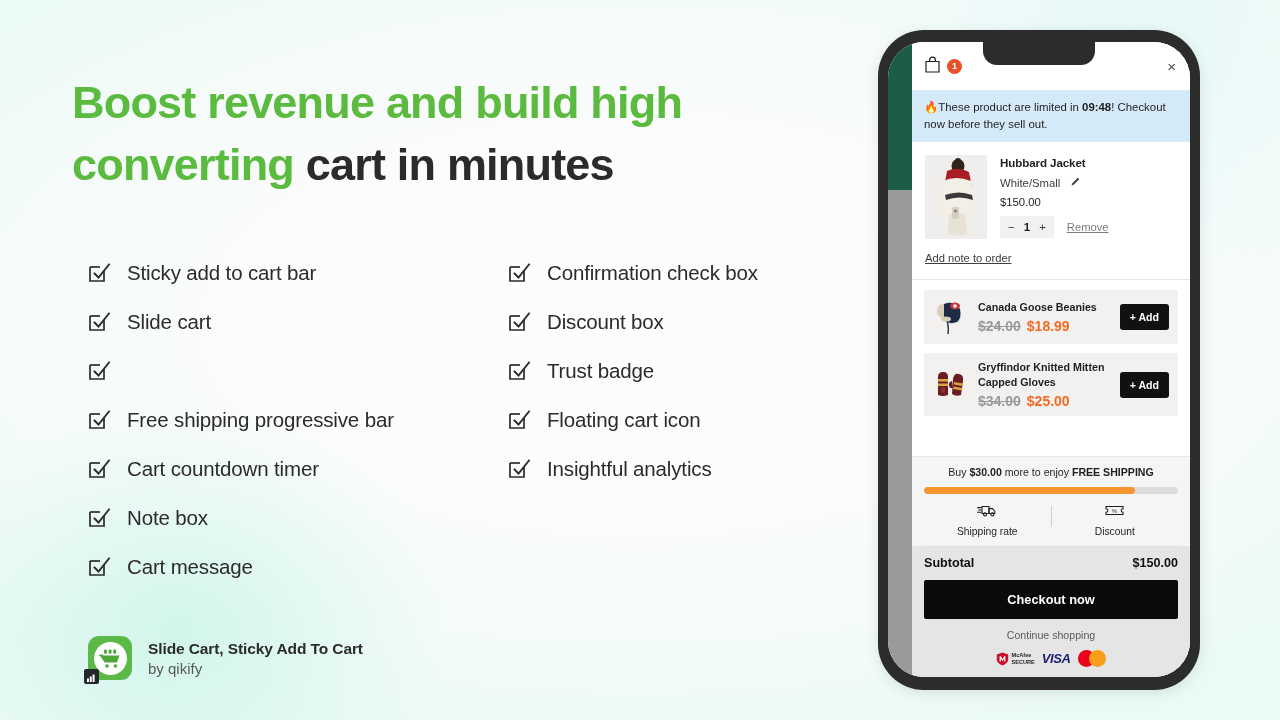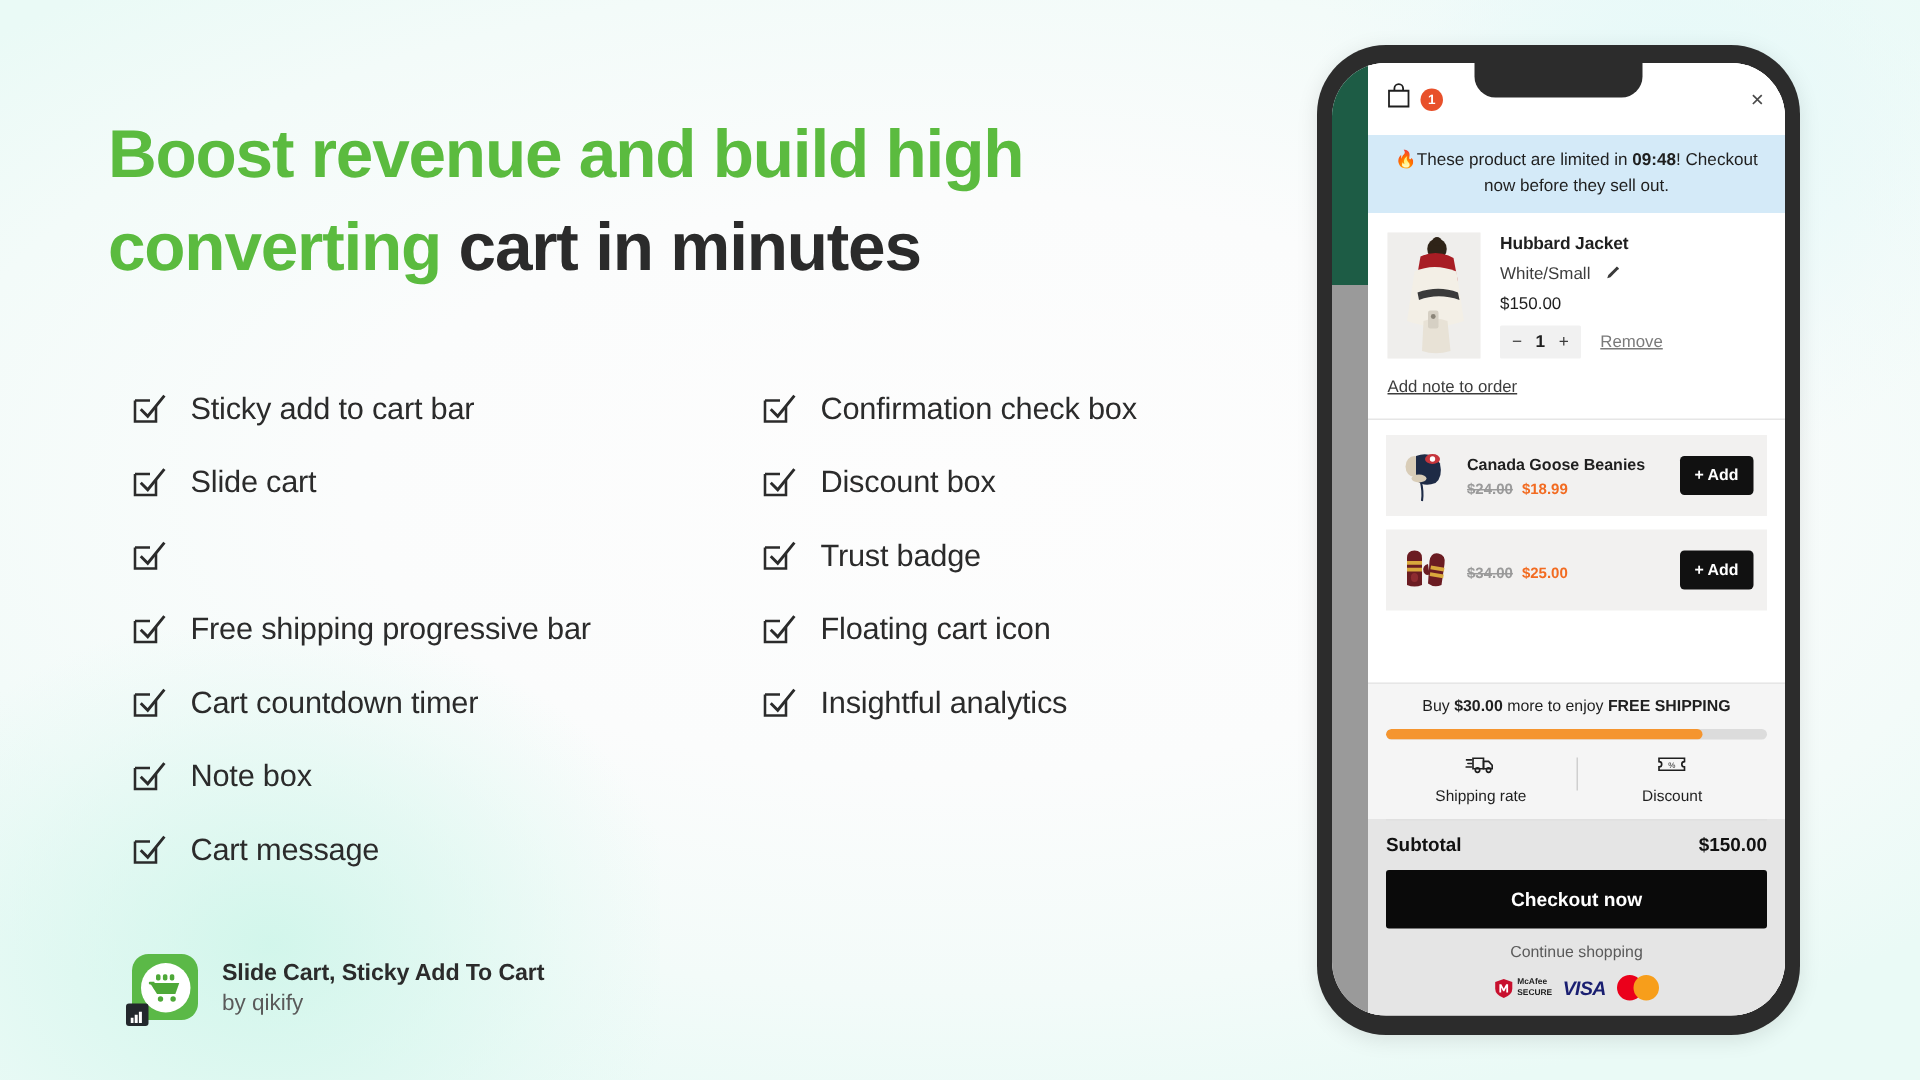--- a/index.html
+++ b/index.html
@@ -102,21 +102,21 @@
   .bag-wrap { display: flex; align-items: center; }
   .badge {
     width: 15px; height: 15px; border-radius: 50%; background: #e8502a;
     color: #fff; font-size: 9px; font-weight: 700; line-height: 15px;
     text-align: center; margin-left: 7px;
   }
   .close-x { margin-left: auto; color: #4a4a4a; font-size: 15px; line-height: 1; cursor: pointer; }
 
   .countdown {
     background: #d4eaf8; color: #1f1f1f; font-size: 11.4px; line-height: 1.46;
-    text-align: center; padding: 9px 12px 10px 12px;
+    text-align: left; padding: 9px 12px 10px 12px;
   }
   .countdown b { font-weight: 700; }
   .flame { font-size: 11.5px; }
 
   .cart-body { flex: 1 1 auto; overflow: hidden; }
 
   .line-item { display: flex; padding: 13px 13px 0 13px; }
   .li-thumb {
     width: 62px; height: 84px; flex: 0 0 62px; background: #efeeec;
     overflow: hidden; position: relative;
@@ -146,21 +146,21 @@
   .divider { height: 1px; background: #e6e6e6; margin: 13px 0 0 0; }
 
   .upsells { padding: 10px 12px 0 12px; }
   .upsell {
     background: #f2f1f0; display: flex; align-items: center;
     padding: 7px 9px; margin-bottom: 9px; min-height: 52px;
   }
   .up-thumb { width: 36px; height: 40px; flex: 0 0 36px; }
   .up-info { margin-left: 9px; flex: 1 1 auto; }
   .up-name { font-size: 10.7px; font-weight: 700; color: #1f1f1f; line-height: 1.32; }
-  .up-prices { margin-top: 4px; font-size: 10px; }
+  .up-prices { margin-top: 4px; font-size: 14px; }
   .up-old { color: #9a9a9a; text-decoration: line-through; font-weight: 700; }
   .up-new { color: #f26b21; font-weight: 700; margin-left: 6px; }
   .add-btn {
     background: #111; color: #fff; font-size: 10.6px; font-weight: 700;
     padding: 7px 10px; border-radius: 3px; cursor: pointer; white-space: nowrap;
   }
 
   .ship-block { background: #f5f5f5; border-top: 1px solid #e6e6e6; padding: 9px 12px 0 12px; }
   .ship-msg { text-align: center; font-size: 10.6px; color: #1f1f1f; }
   .ship-msg b { font-weight: 700; }
@@ -465,20 +465,21 @@
                 <path d="M5 12 q0 -5 5 -5 q5 0 5 5 l0 18 q-5 2 -10 0 z" fill="#6b1c22"></path>
                 <path d="M5 14 h10 v2.5 h-10 z M5 18.5 h10 v2.5 h-10 z" fill="#d8a83c"></path>
                 <ellipse cx="10" cy="25" rx="2.4" ry="3" fill="#8d2b30"></ellipse>
                 <path d="M20 14 q1 -6 6 -5 q5 1 4 7 l-2 14 q-5 2 -9 -1 z" fill="#6b1c22"></path>
                 <path d="M21 17 l9 1.5 l-0.4 2.5 l-9 -1.5 z" fill="#d8a83c"></path>
                 <path d="M20.5 21.5 l9 1.5 l-0.4 2.5 l-9 -1.5 z" fill="#d8a83c"></path>
                 <path d="M19 16 q-4 1 -3 5 q1 3 4 2" fill="#6b1c22"></path>
               </svg>
             </div>
             <div class="up-info">
+              <div class="up-name">Gryffindor Knitted Mitten Capped Gloves</div>
               <div class="up-prices">
                 <span class="up-old">$34.00</span><span class="up-new">$25.00</span>
               </div>
             </div>
             <div class="add-btn">+ Add</div>
           </div>
         </div>
       </div>
 
       <div class="ship-block">

